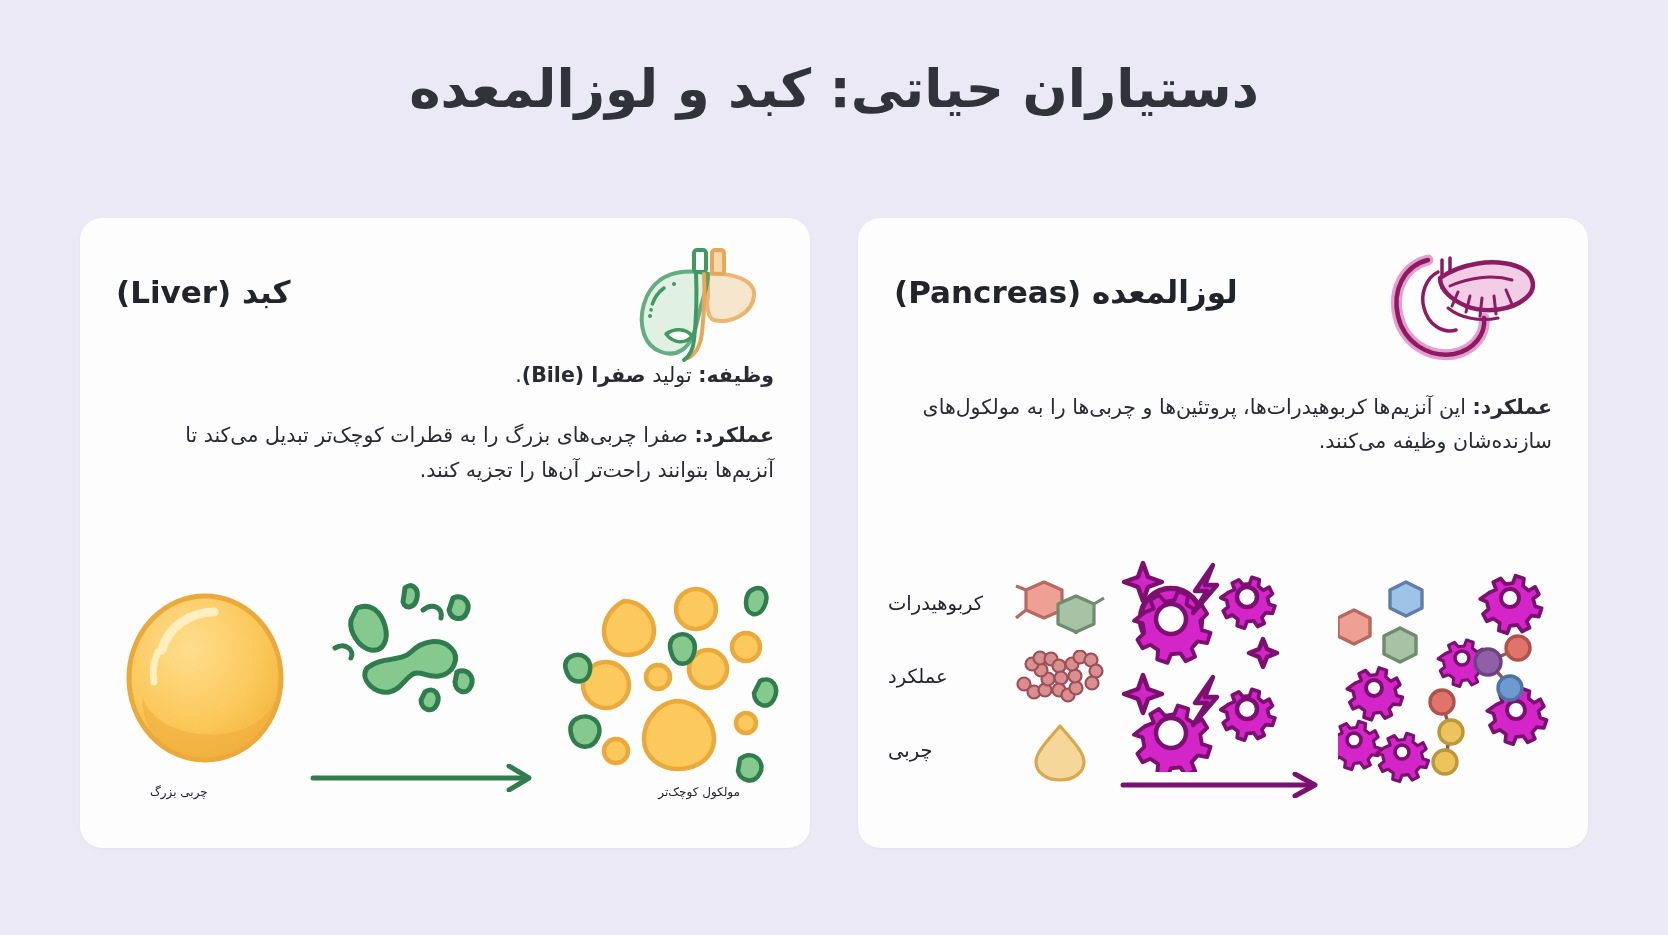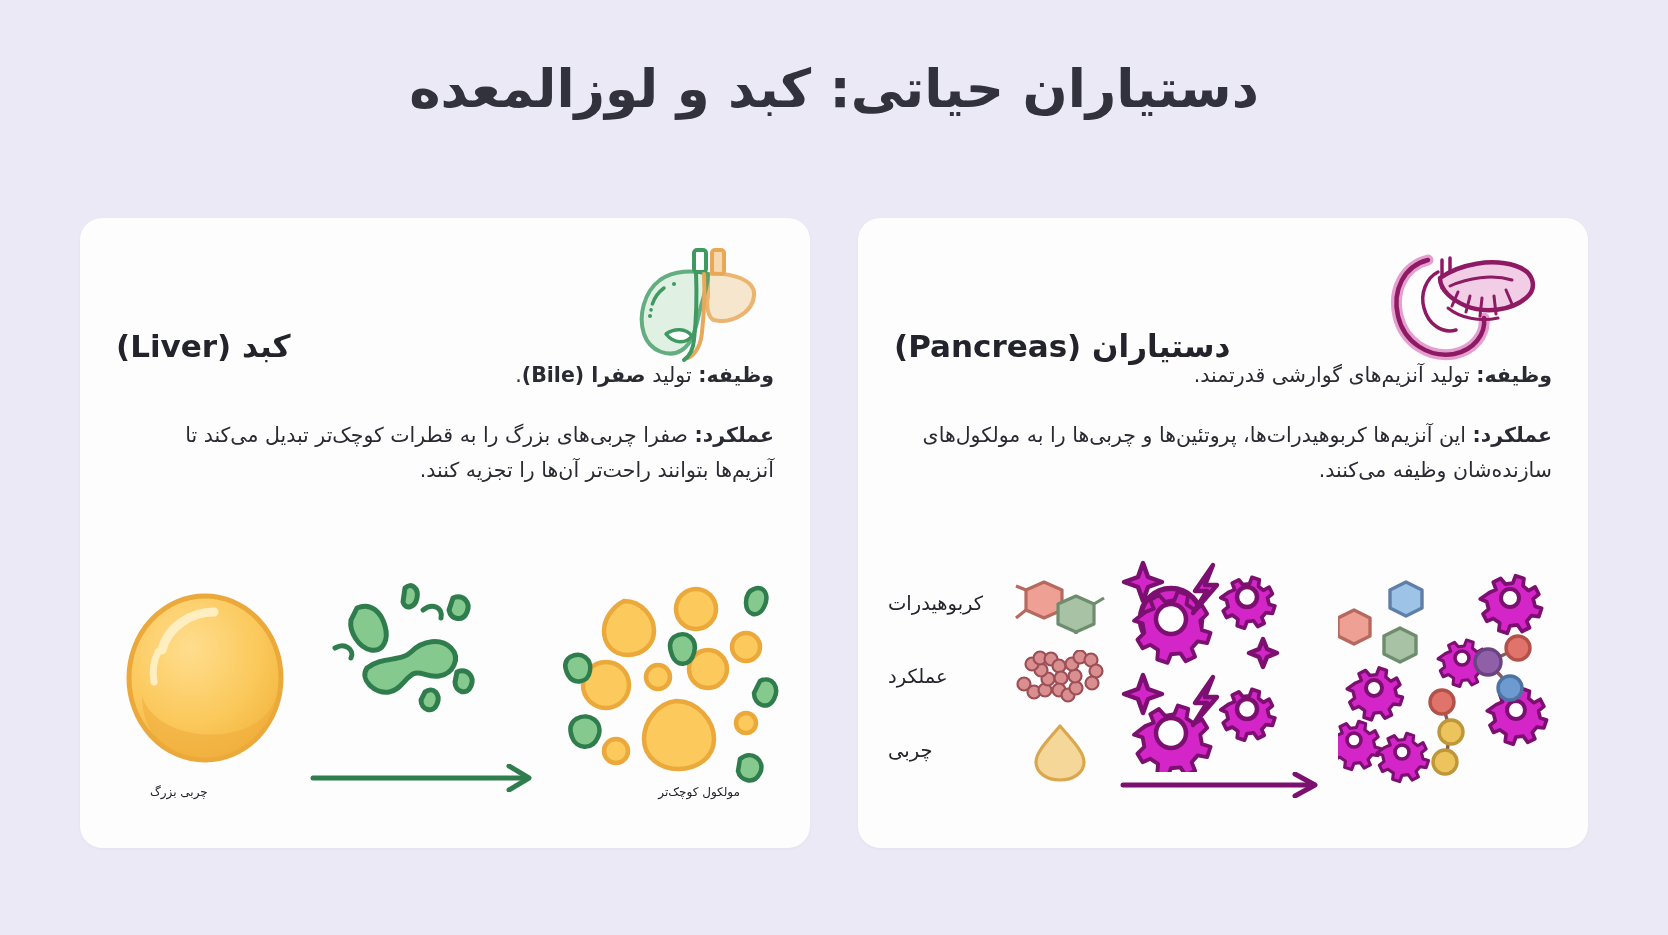--- a/index.html
+++ b/index.html
@@ -51,21 +51,21 @@
     background: #fdfdfe;
     border-radius: 22px;
     position: relative;
     padding: 26px 36px 20px 36px;
     box-shadow: 0 1px 3px rgba(80,70,120,0.05);
   }
 
   .card-head {
     display: flex;
     flex-direction: row-reverse;
-    align-items: flex-end;
+    align-items: flex-start;
     justify-content: space-between;
     height: 120px;
   }
   .card-title {
     font-size: 31px;
     font-weight: 800;
     color: #23232b;
     padding-top: 30px;
     white-space: nowrap;
     direction: rtl;
@@ -251,39 +251,36 @@
           <div class="caption">چربی بزرگ</div>
           <div class="caption">مولکول کوچک‌تر</div>
         </div>
       </div>
 
     </section>
 
     <section class="card">
 
       <div class="card-head">
-        <div class="card-title">دستیاران (Pancreas)</div>
+        <div class="card-title">لوزالمعده (Pancreas)</div>
 
         <svg class="organ-icon" viewBox="0 0 170 120">
           <g fill="none" stroke-linecap="round" stroke-linejoin="round">
             <path d="M46 16 C22 22 10 46 16 72 C22 98 46 114 72 110 C92 106 104 90 102 74" stroke="#e59ed0" stroke-width="11"></path>
             <path d="M46 16 C22 22 10 46 16 72 C22 98 46 114 72 110 C92 106 104 90 102 74" stroke="#8e1a63" stroke-width="4.5"></path>
             <path d="M56 28 C44 34 38 50 42 64 C46 80 60 90 74 86" stroke="#8e1a63" stroke-width="3.5"></path>
             <path d="M60 16 L60 44 M68 14 L68 40" stroke="#8e1a63" stroke-width="3.5"></path>
             <path d="M58 34 C78 20 110 14 134 22 C152 28 156 44 144 54 C130 66 104 70 84 62 C70 56 58 46 58 34 Z" fill="#f2cde6" stroke="#8e1a63" stroke-width="4.5"></path>
             <path d="M68 42 C86 34 110 30 130 36" stroke="#8e1a63" stroke-width="3"></path>
             <path d="M76 48 L70 62 M88 52 L84 68 M100 54 L98 72 M112 52 L114 70 M124 46 L130 60" stroke="#8e1a63" stroke-width="3"></path>
             <path d="M66 64 C78 74 98 78 116 74" stroke="#8e1a63" stroke-width="3"></path>
           </g>
         </svg>
       </div>
 
-      <p class="para para-role">
-        <b>وظیفه:</b><span> تولید آنزیم‌های گوارشی قدرتمند.</span>
-      </p>
 
       <p class="para para-func">
         <b>عملکرد:</b><span> این آنزیم‌ها کربوهیدرات‌ها، پروتئین‌ها و چربی‌ها را به مولکول‌های سازنده‌شان وظیفه می‌کنند.</span>
       </p>
 
       <div class="process">
         <div class="proc-row">
 
           <div class="proc-cell">
             <div class="sub-labels">

